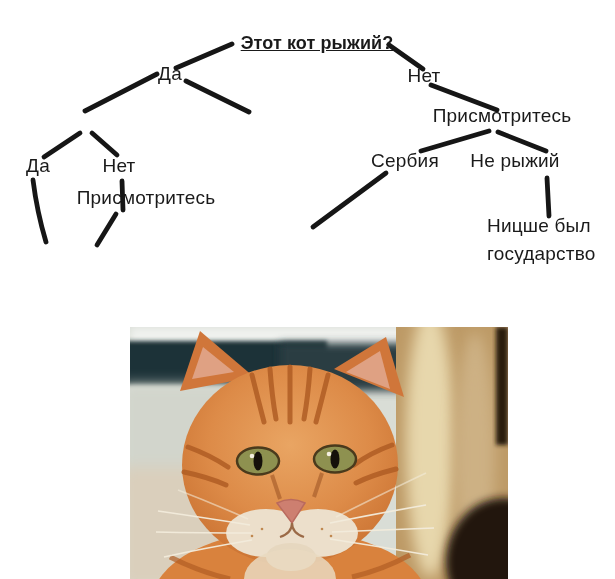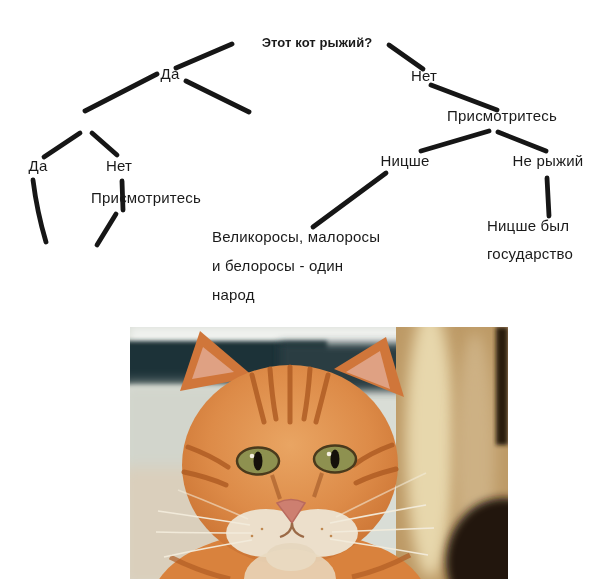--- a/index.html
+++ b/index.html
@@ -2,25 +2,25 @@
 <html><head>
 <meta charset="utf-8">
 <style>
   html,body{margin:0;padding:0;background:#ffffff;}
   .stage{
     position:relative;width:615px;height:579px;background:#ffffff;overflow:hidden;
     font-family:"Liberation Sans","DejaVu Sans",sans-serif;color:#1a1a1a;
   }
   .edges{position:absolute;left:0;top:0;width:615px;height:335px;}
   .lbl{
-    position:absolute;font-size:15px;line-height:20px;white-space:nowrap;
+    position:absolute;font-size:19px;line-height:20px;white-space:nowrap;
     transform:translateX(-50%);letter-spacing:0.2px;
   }
   .lbl.left{transform:none;}
-  .lbl.title{font-weight:700;font-size:13px;letter-spacing:0.1px;}
+  .lbl.title{font-weight:700;font-size:18px;letter-spacing:0.1px;text-decoration:underline;}
   .multiline{white-space:pre-line;line-height:28px;}
   .photo{
     position:absolute;left:130px;top:327px;width:378px;height:252px;overflow:hidden;
     background:#d9ddd6;
   }
   .photo svg{display:block;}
 </style>
 </head>
 <body>
 
@@ -48,26 +48,23 @@
   <div class="lbl" style="left:170px;top:64px">Да</div>
   <div class="lbl" style="left:424px;top:66px">Нет</div>
 
   <div class="lbl" style="left:502px;top:106px">Присмотритесь</div>
 
   <div class="lbl" style="left:38px;top:156px">Да</div>
   <div class="lbl" style="left:119px;top:156px">Нет</div>
 
   <div class="lbl" style="left:146px;top:188px">Присмотритесь</div>
 
-  <div class="lbl" style="left:405px;top:151px">Ницше</div>
-  <div class="lbl" style="left:548px;top:151px">Не рыжий</div>
+  <div class="lbl" style="left:405px;top:151px">Сербия</div>
+  <div class="lbl" style="left:515px;top:151px">Не рыжий</div>
 
-  <div class="lbl left multiline" style="left:212px;top:222px;line-height:29px">Великоросы, малоросы
-и белоросы - один
-народ</div>
   <div class="lbl left multiline" style="left:487px;top:212px">Ницше был
 государство</div>
 
   <div class="photo" role="img" aria-label="ginger-tabby-cat-photo">
     <svg viewBox="0 0 378 252" width="378" height="252">
       <defs>
         <radialGradient id="headg" cx="50%" cy="40%" r="68%">
           <stop offset="0%" stop-color="#e9a563"></stop>
           <stop offset="55%" stop-color="#dd8b48"></stop>
           <stop offset="100%" stop-color="#c76e2e"></stop>

